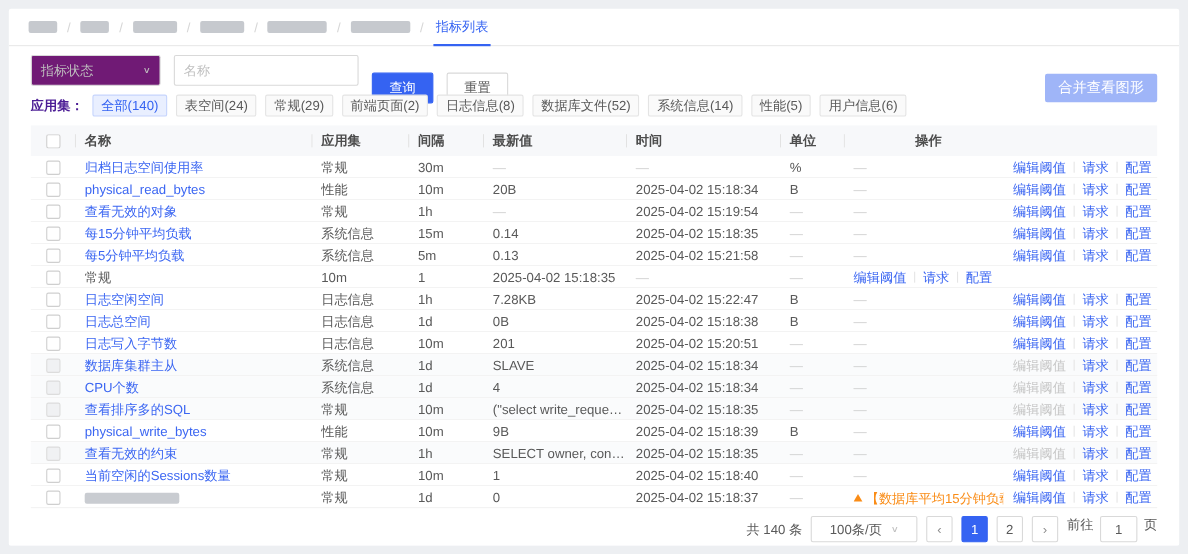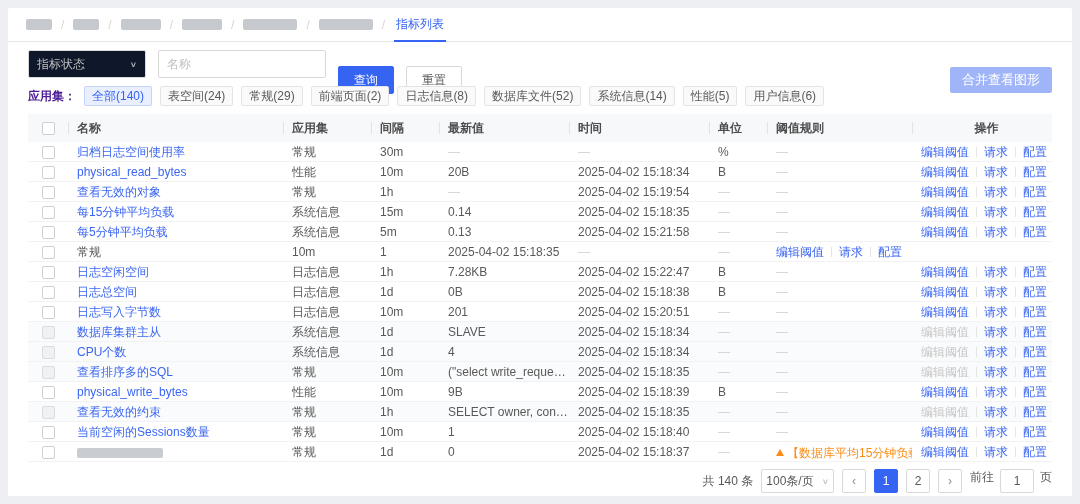--- a/index.html
+++ b/index.html
@@ -12,21 +12,21 @@
   .nav-left{display:flex;align-items:center;}
   .redacted-block{display:inline-block;height:11px;border-radius:2px;background:#c6c9ce;}
   .nav-sep{color:#d6d6d6;margin:0 9px;}
   .active-tab{color:#3563f2;height:34px;line-height:32px;border-bottom:2px solid #3563f2;padding:0 2px;cursor:pointer;}
 
   .content{padding:8px 20px 0;}
 
   
   .filter-row{display:flex;align-items:center;height:28px;}
   .sel{width:118px;height:28px;border:1px solid #d9d9d9;border-radius:2px;display:flex;align-items:center;
-    justify-content:space-between;padding:0 8px;color:#bfbfbf;background:#0f172a;cursor:pointer;}
+    justify-content:space-between;padding:0 8px;color:#bfbfbf;background:#701a75;cursor:pointer;}
   .chev{color:#bfbfbf;font-size:10px;transform:scaleY(.8);}
   .inp{width:168px;height:28px;border:1px solid #d9d9d9;border-radius:2px;margin-left:12px;padding:0 8px;
     font:inherit;color:#595959;outline:none;}
   .inp::placeholder{color:#bfbfbf;}
   .btn{height:28px;padding:0 15px;border-radius:2px;font:inherit;cursor:pointer;margin-left:12px;margin-top:32px;}
   .btn-primary{background:#3563f2;border:1px solid #3563f2;color:#fff;}
   .btn-plain{background:#fff;border:1px solid #d9d9d9;color:#595959;}
   .btn-merge{margin-left:auto;height:26px;background:#9fb5f8;border:none;color:#fff;padding:0 12px;font-size:13px;}
 
   
@@ -59,21 +59,21 @@
   .ops{display:flex;align-items:center;}
   .op{color:#3b66f2;cursor:pointer;}
   .op + .op{margin-left:15px;position:relative;}
   .op + .op::before{content:"";position:absolute;left:-8px;top:50%;margin-top:-5px;width:1px;height:10px;background:#e5e5e5;}
   .op.disabled{color:#c6c6c6;cursor:default;}
 
   
   .pagination{position:absolute;left:0;right:0;bottom:0;height:30px;background:#fff;display:flex;align-items:center;
     justify-content:flex-end;padding:0 20px;gap:8px;}
   .pg-select{height:24px;border:1px solid #d9d9d9;border-radius:2px;display:flex;align-items:center;gap:8px;
-    padding:0 4px;color:#595959;cursor:pointer;background:#fff;}
+    padding:0 16px;color:#595959;cursor:pointer;background:#fff;}
   .pages{display:flex;gap:8px;}
   .pg-btn{min-width:24px;height:24px;border:1px solid #d9d9d9;border-radius:2px;background:#fff;color:#595959;
     font:inherit;cursor:pointer;padding:0;}
   .pg-btn.arrow{color:#8c8c8c;}
   .pg-btn.active{background:#3563f2;border-color:#3563f2;color:#fff;}
   .goto{display:flex;gap:6px;color:#595959;}
   .goto-input{width:34px;height:24px;border:1px solid #d9d9d9;border-radius:2px;text-align:center;font:inherit;
     color:#595959;outline:none;}
 </style>
 </head>
@@ -121,21 +121,20 @@
       <div class="thead g" id="thead">
           <div class="th cbcell">
             <span class="cb"></span>
           </div>
           <div class="th">名称</div>
           <div class="th">应用集</div>
           <div class="th">间隔</div>
           <div class="th">最新值</div>
           <div class="th">时间</div>
           <div class="th">单位</div>
-          <div class="th">阈值规则</div>
           <div class="th ops-h">操作</div>
         </div>
       <div id="tbody">
           <div class="tr g">
             <div class="td cbcell">
               <span class="cb"></span>
             </div>
             <div class="td"><a class="link">归档日志空间使用率</a></div>
             <div class="td"><span>常规</span></div>
             <div class="td"><span>30m</span></div>

